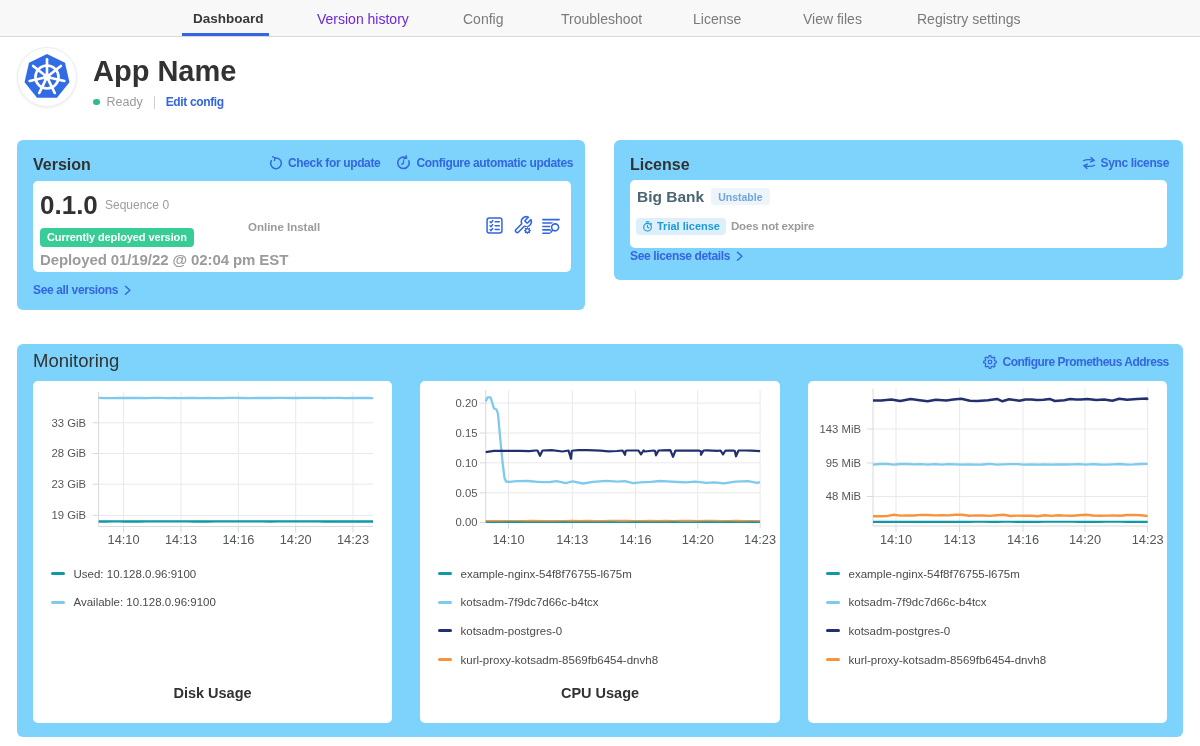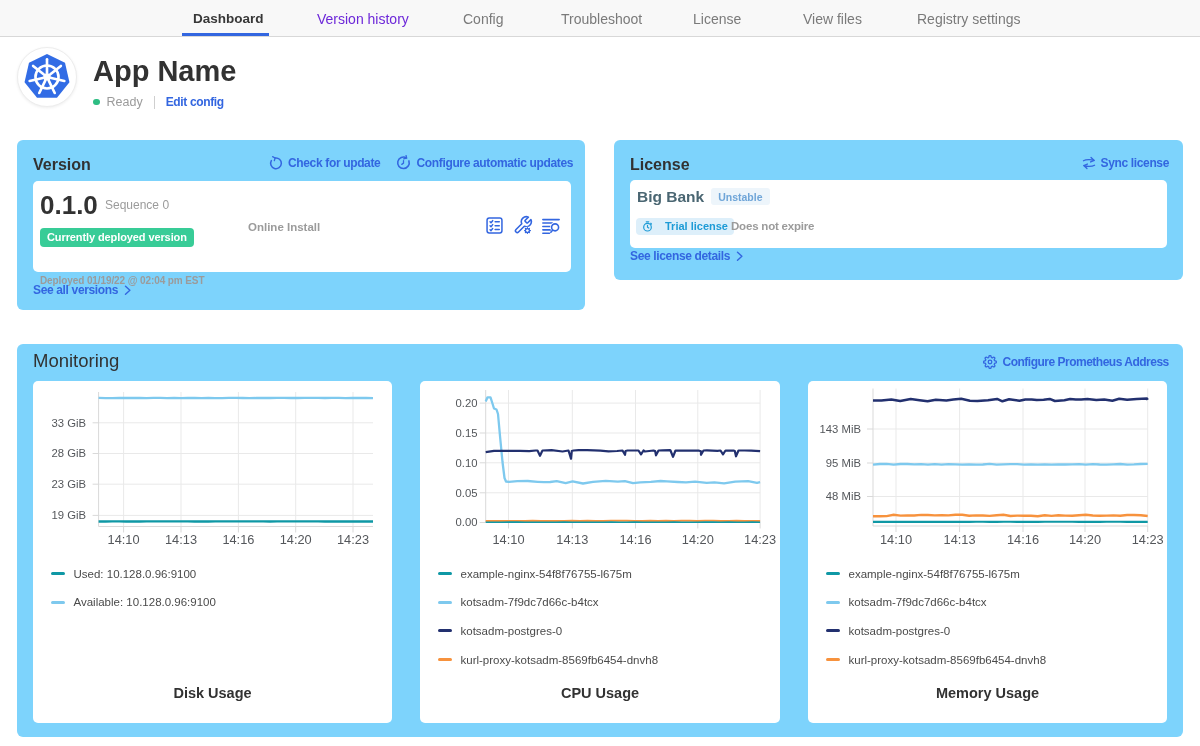--- a/index.html
+++ b/index.html
@@ -56,21 +56,21 @@
         <path d="M16.6 4.5 A9.2 9.2 0 1 0 20.6 9.4"></path>
         <path d="M16.0 0.2 L17.1 4.8 L12.2 6.1" stroke-width="1.9" fill="none" stroke-linejoin="miter"></path>
         <path d="M12 8.8 L12 13 L9.2 15" stroke-width="2"></path>
       </svg>
       <span style="font-size:12px;font-weight:bold;color:#3366e0;white-space:nowrap;letter-spacing:-0.35px;margin-left:5.5px;">Configure automatic updates</span>
     </div>
 <div class="white" style="left:16px;top:41px;width:538px;height:91px;">
   <div style="position:absolute;left:7px;top:11px;font-size:26px;line-height:1;font-weight:bold;color:#323232;">0.1.0</div>
   <div style="position:absolute;left:72px;top:17.5px;font-size:12px;line-height:1;color:#9b9b9b;">Sequence 0</div>
   <div class="row" style="left:7px;top:46.5px;height:19px;background:#38cc97;border-radius:4px;color:#fff;font-size:11px;font-weight:bold;padding:0 7px;letter-spacing:-0.1px;">Currently deployed version</div>
-  <div style="position:absolute;left:7px;top:70.5px;font-size:10px;letter-spacing:-0.1px;line-height:1;font-weight:bold;color:#9b9b9b;margin-top:24px;">Deployed 01/19/22 @ 02:04 pm EST</div>
+  <div style="position:absolute;left:7px;top:70.5px;font-size:15px;letter-spacing:-0.1px;line-height:1;font-weight:bold;color:#9b9b9b;">Deployed 01/19/22 @ 02:04 pm EST</div>
   <div style="position:absolute;left:215px;top:41px;font-size:11.5px;line-height:1;font-weight:bold;color:#9b9b9b;">Online Install</div>
   <div style="position:absolute;left:451.5px;top:35px;"><svg width="19" height="19" viewBox="0 0 24 24" fill="none" stroke="#3366e0" stroke-width="1.9" stroke-linecap="round" stroke-linejoin="round">
           <rect x="2.6" y="2.6" width="18.8" height="18.8" rx="2.8"></rect>
           <path d="M6.4 7.3 L7.6 8.5 L9.7 5.9"></path>
           <path d="M6.4 12.3 L7.6 13.5 L9.7 10.9"></path>
           <path d="M6.4 17.3 L7.6 18.5 L9.7 15.9"></path>
           <line x1="12.8" y1="7.2" x2="18" y2="7.2"></line>
           <line x1="12.8" y1="12.2" x2="18" y2="12.2"></line>
           <line x1="12.8" y1="17.2" x2="18" y2="17.2"></line>
         </svg></div>
@@ -117,21 +117,21 @@
     <span style="font-size:15.5px;font-weight:bold;color:#4a6672;">Big Bank</span>
     <span style="margin-left:7px;background:#edf5fb;border-radius:3px;color:#6fa5d8;font-size:10.5px;font-weight:bold;padding:2.5px 7px;">Unstable</span>
   </div>
   <div class="row" style="left:6px;top:37.5px;height:17px;background:#ddeffa;border-radius:4px;color:#1d9bd6;font-size:11px;font-weight:bold;padding:0 6px;">
         <svg width="11" height="11" viewBox="0 0 24 24" fill="none" stroke="#1d9bd6" stroke-width="2.6" stroke-linecap="round">
           <circle cx="12" cy="13.5" r="8.3"></circle>
           <path d="M12 9.5 L12 13.5 L14.8 15.3"></path>
           <path d="M9.5 1.8 L14.5 1.8" stroke-width="3"></path>
           <path d="M19 5 L20.6 6.6"></path>
         </svg>
-        <span style="margin-left:12px;">Trial license</span>
+        <span style="margin-left:4px;">Trial license</span>
       </div>
   <div style="position:absolute;left:101px;top:41px;font-size:11.5px;letter-spacing:-0.2px;line-height:1;font-weight:bold;color:#9b9b9b;">Does not expire</div>
 </div>
 <div class="row" style="left:16px;top:109px;">
       <span style="font-size:12px;font-weight:bold;color:#3366e0;white-space:nowrap;letter-spacing:-0.35px;">See license details</span>
       <svg width="10.5" height="10.5" viewBox="0 0 24 24" fill="none" stroke="#3366e0" stroke-width="3.2" stroke-linecap="round" stroke-linejoin="round" style="margin-left:3.5px;">
         <path d="M8 3 L18 12 L8 21"></path>
       </svg>
     </div>
 </div>
@@ -291,14 +291,13 @@
         <span style="font-size:11.5px;color:#4a4a4a;">kotsadm-7f9dc7d66c-b4tcx</span>
       </div>
       <div style="position:absolute;left:17.5px;top:243.9px;display:flex;align-items:center;white-space:nowrap;">
         <span style="display:inline-block;width:14px;height:3px;border-radius:1.5px;background:#22306f;margin-right:9px;"></span>
         <span style="font-size:11.5px;color:#4a4a4a;">kotsadm-postgres-0</span>
       </div>
       <div style="position:absolute;left:17.5px;top:272.5px;display:flex;align-items:center;white-space:nowrap;">
         <span style="display:inline-block;width:14px;height:3px;border-radius:1.5px;background:#f7923d;margin-right:9px;"></span>
         <span style="font-size:11.5px;color:#4a4a4a;">kurl-proxy-kotsadm-8569fb6454-dnvh8</span>
       </div>
-<div style="position:absolute;left:0;top:303.5px;width:359px;text-align:center;font-size:14.5px;font-weight:bold;color:#323232;">Memory Usage</div>
 </div>
 </div>
 </body></html>

